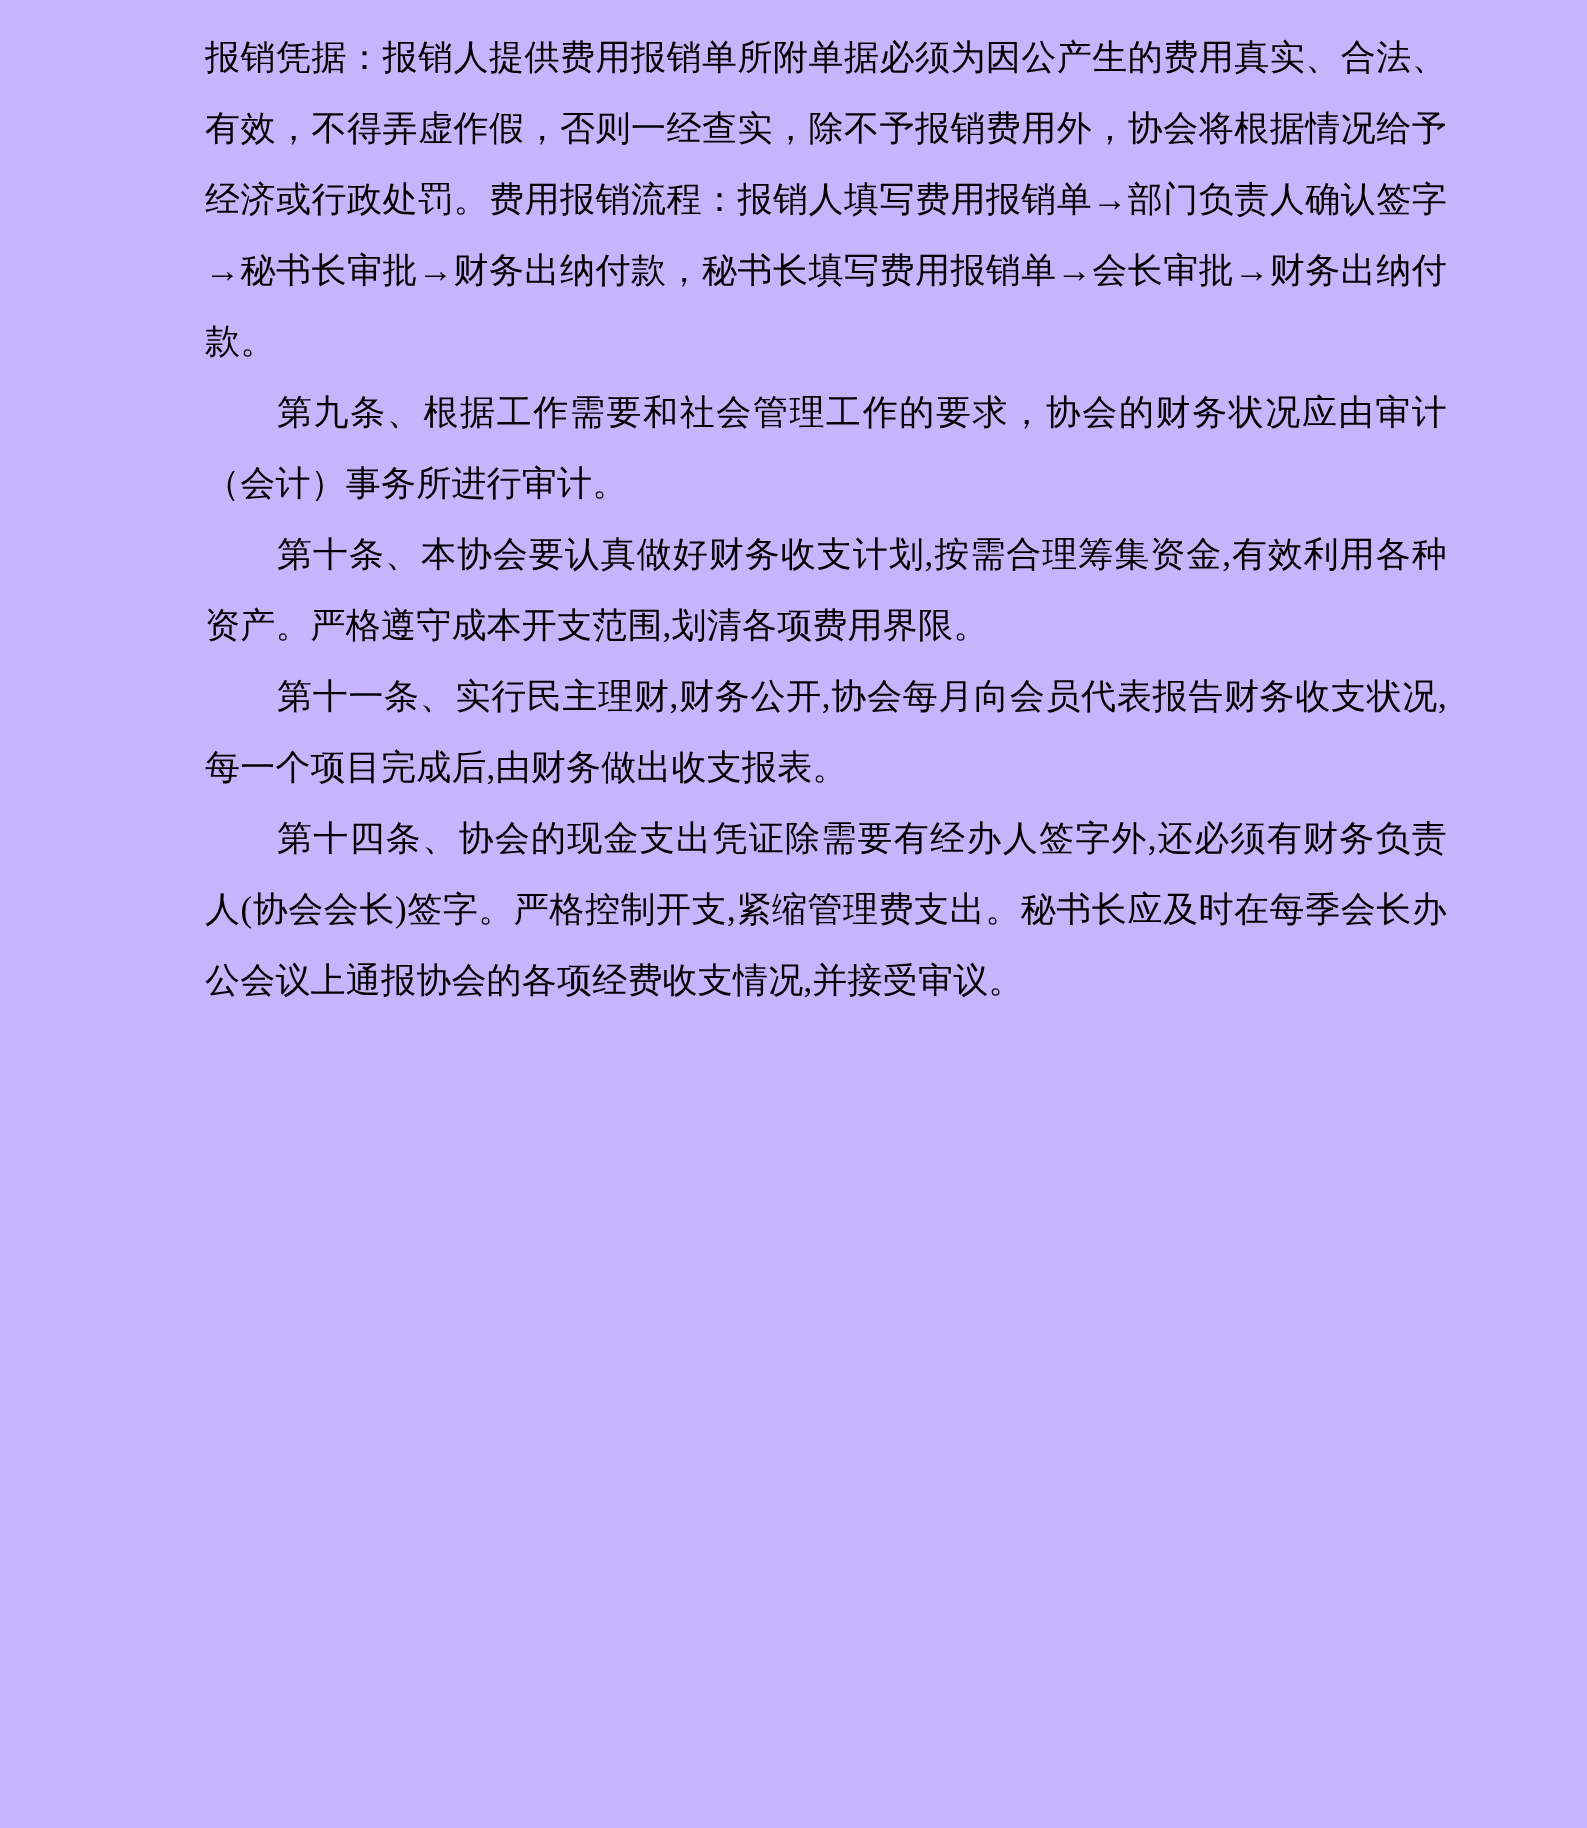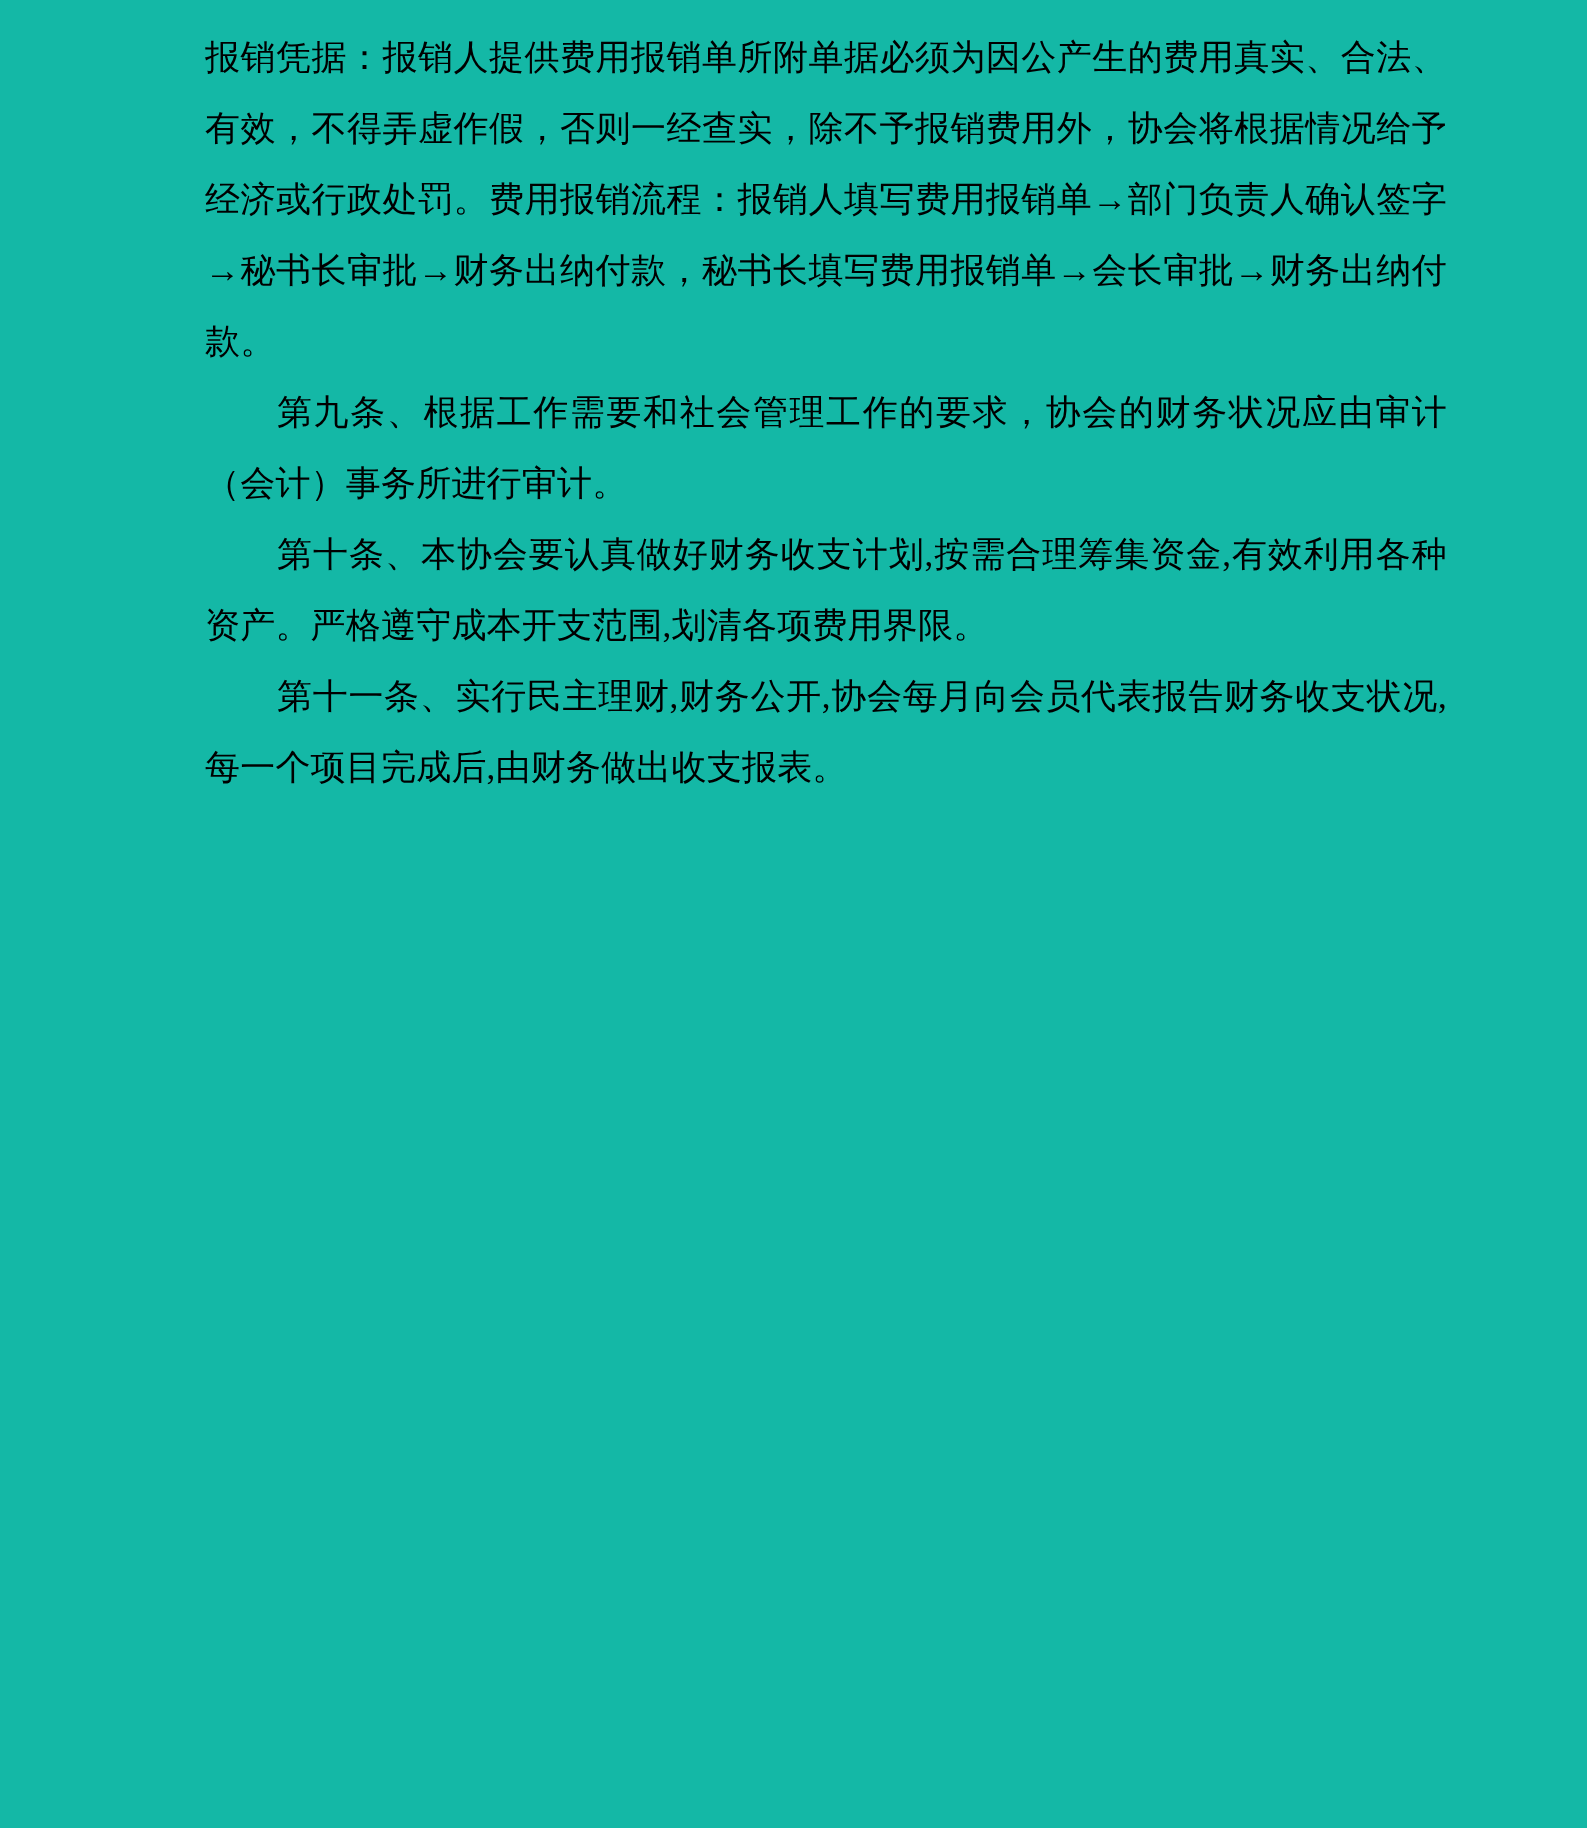--- a/index.html
+++ b/index.html
@@ -12,21 +12,21 @@
     height: 1828px;
     font-family: "Liberation Serif", "DejaVu Serif", serif;
     color: #000000;
     overflow: hidden;
   }
   .page {
     box-sizing: border-box;
     width: 1587px;
     height: 1828px;
     padding: 22px 140px 0 205px;
-    background: #14b8a6;
+    background: #c4b5fd;
   }
   .doc-body {
     font-size: 35px;
     line-height: 71px;
     text-align: justify;
     text-justify: inter-ideograph;
     letter-spacing: 0.2px;
   }
   p.para {
     margin: 0;
@@ -38,14 +38,15 @@
 </style>
 </head>
 <body>
 
 <div class="page">
   <div class="doc-body">
     <p class="para">报销凭据：报销人提供费用报销单所附单据必须为因公产生的费用真实、合法、有效，不得弄虚作假，否则一经查实，除不予报销费用外，协会将根据情况给予经济或行政处罚。费用报销流程：报销人填写费用报销单→部门负责人确认签字→秘书长审批→财务出纳付款，秘书长填写费用报销单→会长审批→财务出纳付款。</p>
     <p class="para indent">第九条、根据工作需要和社会管理工作的要求，协会的财务状况应由审计（会计）事务所进行审计。</p>
     <p class="para indent">第十条、本协会要认真做好财务收支计划,按需合理筹集资金,有效利用各种资产。严格遵守成本开支范围,划清各项费用界限。</p>
     <p class="para indent">第十一条、实行民主理财,财务公开,协会每月向会员代表报告财务收支状况,每一个项目完成后,由财务做出收支报表。</p>
+    <p class="para indent">第十四条、协会的现金支出凭证除需要有经办人签字外,还必须有财务负责人(协会会长)签字。严格控制开支,紧缩管理费支出。秘书长应及时在每季会长办公会议上通报协会的各项经费收支情况,并接受审议。</p>
   </div>
 </div>
 
 </body></html>

